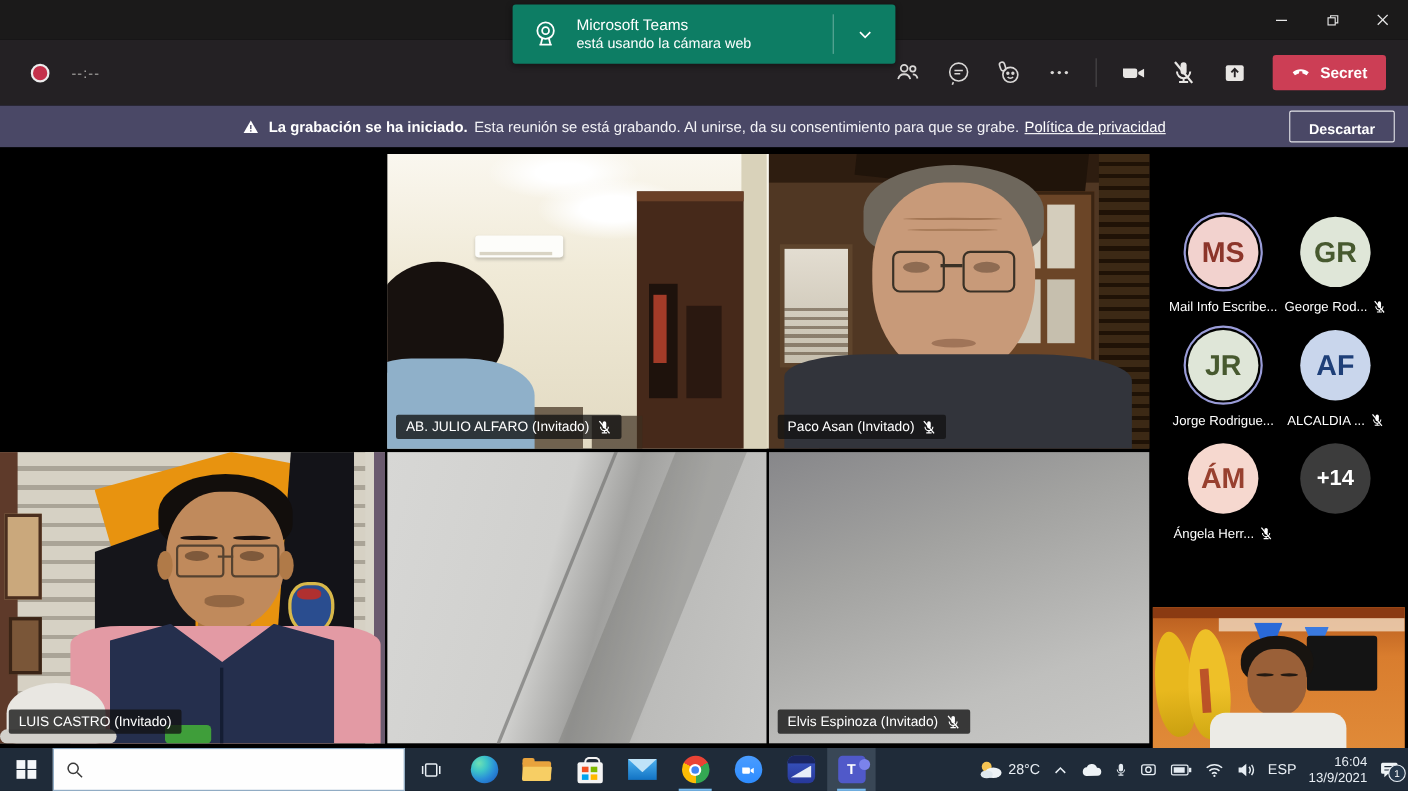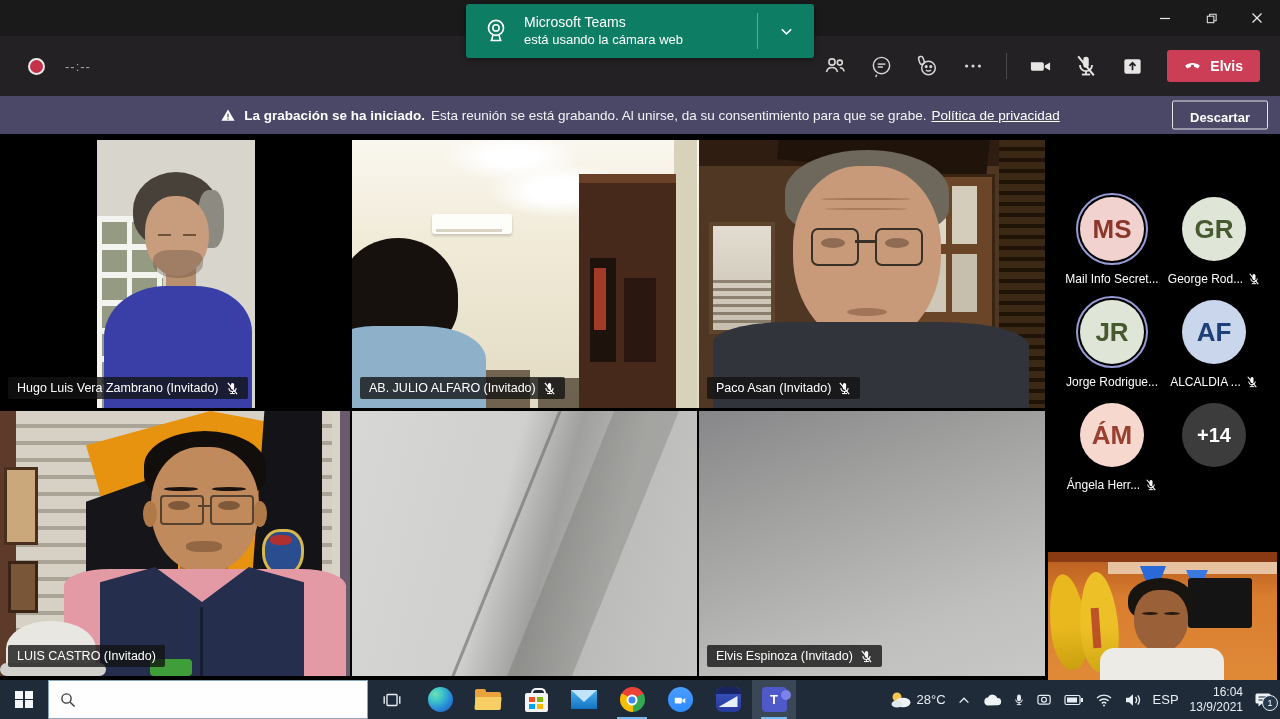--- a/index.html
+++ b/index.html
@@ -192,63 +192,39 @@
     <span class="tb-btn">
       <svg width="23" height="23" viewBox="0 0 24 24">
           <rect x="3.5" y="4.5" width="17" height="15" rx="2" fill="#e8e6e4"></rect>
           <path d="M12 16 V8.5 M8.8 11.3 12 8 15.2 11.3" stroke="#242124" stroke-width="1.8" fill="none"></path>
         </svg>
     </span>
     <button class="salir">
       <svg width="17" height="17" viewBox="0 0 16 16">
           <path fill="#fff" d="M1.1 7.2 C4.8 3.9 11.2 3.9 14.9 7.2 L13 9.9 C11.8 9 10.8 8.5 9.5 8.2 L9.3 6.5 C8.4 6.3 7.6 6.3 6.7 6.5 L6.5 8.2 C5.2 8.5 4.2 9 3 9.9 Z"></path>
         </svg>
-      <span>Elvis</span>
+      <span>Secret</span>
     </button>
   </div>
 </div>
 
 <div class="banner">
   <svg width="16" height="15" viewBox="0 0 24 24">
       <path fill="#fff" d="M12 2.5 L22.5 20.5 H1.5 Z"></path>
       <rect x="11" y="9" width="2" height="6" fill="#4a4866"></rect>
       <rect x="11" y="16.6" width="2" height="2" fill="#4a4866"></rect>
     </svg>
   <span class="banner-bold">La grabación se ha iniciado.</span>
   <span class="banner-body">Esta reunión se está grabando. Al unirse, da su consentimiento para que se grabe.</span>
   <span class="banner-link">Política de privacidad</span>
   <button class="descartar">Descartar</button>
 </div>
 
 <div class="stage">
 
-  <div class="tile" style="left:0;top:6px;width:350px;height:268px">
-    <div class="art">
-      <i class="sh" style="left:97px;top:0;width:158px;height:268px;background:#d8d5cd"></i>
-      <i class="sh" style="left:97px;top:76px;width:66px;height:192px;background:#959a82;background-image:repeating-linear-gradient(180deg,#f3f3ef 0 6px,rgba(0,0,0,0) 6px 28px),repeating-linear-gradient(90deg,#f3f3ef 0 5px,rgba(0,0,0,0) 5px 30px)"></i>
-      <i class="sh" style="left:133px;top:32px;width:86px;height:76px;background:#474139;border-radius:50% 50% 42% 42%"></i>
-      <i class="sh" style="left:198px;top:50px;width:26px;height:58px;background:#8d8a82;border-radius:40%"></i>
-      <i class="sh" style="left:166px;top:124px;width:30px;height:32px;background:#b9906f"></i>
-      <i class="sh" style="left:145px;top:56px;width:64px;height:80px;background:#c79d7e;border-radius:48% 52% 55% 55%"></i>
-      <i class="sh" style="left:158px;top:94px;width:13px;height:2px;background:#6e5136"></i>
-      <i class="sh" style="left:183px;top:94px;width:13px;height:2px;background:#6e5136"></i>
-      <i class="sh" style="left:153px;top:110px;width:50px;height:28px;background:rgba(90,70,55,.35);border-radius:40% 40% 60% 60%"></i>
-      <i class="sh" style="left:104px;top:146px;width:148px;height:122px;background:#3a3fa8;border-radius:42% 38% 0 0"></i>
-    </div>
-    <div class="name-label">
-      <span>Hugo Luis Vera Zambrano (Invitado)</span>
-      <svg width="13" height="13" viewBox="0 0 16 16">
-          <rect x="6" y="1.2" width="4" height="8" rx="2" fill="#fff"></rect>
-          <path d="M3.6 7.3 a4.4 4.4 0 0 0 8.8 0" fill="none" stroke="#fff" stroke-width="1.3"></path>
-          <line x1="8" y1="11.8" x2="8" y2="14" stroke="#fff" stroke-width="1.3"></line>
-          <line x1="5" y1="14.2" x2="11" y2="14.2" stroke="#fff" stroke-width="1.3"></line>
-          <line x1="2.3" y1="1" x2="13.7" y2="14.8" stroke="#fff" stroke-width="1.5"></line>
-        </svg>
-    </div>
-  </div>
 
   <div class="tile" style="left:352px;top:6px;width:393px;height:268px">
     <div class="art" style="background:linear-gradient(180deg,#faf7ef 0%,#f0ead7 40%,#e2dac2 100%)">
       <i class="sh" style="left:90px;top:-8px;width:140px;height:50px;background:radial-gradient(ellipse,#ffffff 25%,rgba(255,255,255,0) 70%)"></i>
       <i class="sh" style="left:135px;top:22px;width:140px;height:56px;background:radial-gradient(ellipse,#ffffff 30%,rgba(255,255,255,0) 70%)"></i>
       <i class="sh" style="left:80px;top:74px;width:80px;height:20px;background:#fdfdfa;border-radius:3px;box-shadow:0 2px 3px rgba(0,0,0,.18)"></i>
       <i class="sh" style="left:84px;top:89px;width:66px;height:3px;background:#d9d4c4"></i>
       <i class="sh" style="left:322px;top:0;width:23px;height:268px;background:#d9d2ba"></i>
       <i class="sh" style="left:227px;top:34px;width:97px;height:234px;background:#46291a"></i>
       <i class="sh" style="left:227px;top:34px;width:97px;height:9px;background:#6a4027"></i>
@@ -367,21 +343,21 @@
           <line x1="2.3" y1="1" x2="13.7" y2="14.8" stroke="#fff" stroke-width="1.5"></line>
         </svg>
     </div>
   </div>
 
   <div class="sidebar">
 
     <div class="cell" style="left:12px;top:63px">
       <div class="avatar av-ms ring">MS</div>
       <div class="av-label">
-        <span>Mail Info Secret...</span>
+        <span>Mail Info Escribe...</span>
       </div>
     </div>
 
     <div class="cell" style="left:114px;top:63px">
       <div class="avatar av-gr">GR</div>
       <div class="av-label">
         <span>George Rod...</span>
         <svg width="12" height="12" viewBox="0 0 16 16">
             <rect x="6" y="1.2" width="4" height="8" rx="2" fill="#fff"></rect>
             <path d="M3.6 7.3 a4.4 4.4 0 0 0 8.8 0" fill="none" stroke="#fff" stroke-width="1.3"></path>

